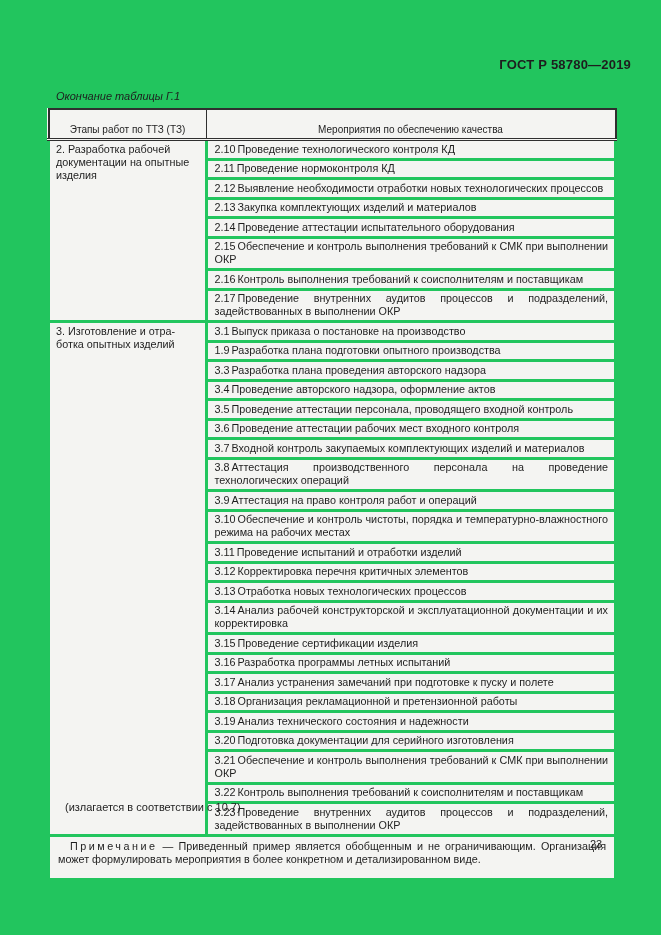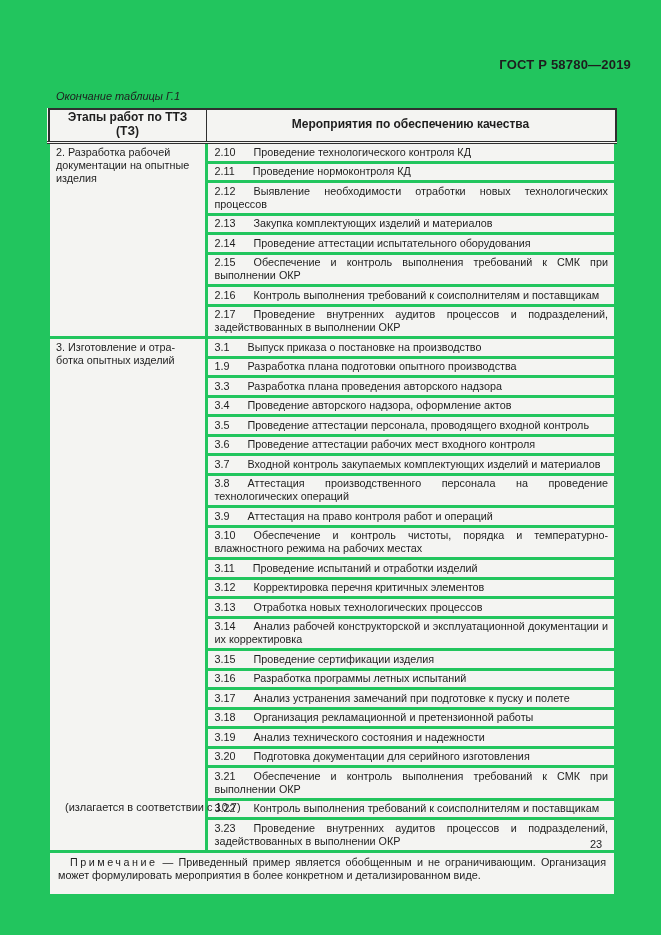--- a/index.html
+++ b/index.html
@@ -36,43 +36,43 @@
     top: 108px;
     left: 47px;
     width: 570px;
     border-collapse: collapse;
     table-layout: fixed;
     border: 2px solid #2f2f2f;
     border-bottom-width: 2.5px;
     background: #f4f4f2;
   }
   table.gost th {
-    font-weight: bold;
-    font-size: 12px;
+    font-weight: normal;
+    font-size: 10px;
     text-align: center;
-    padding: 0 6px 3px;
+    padding: 14px 6px 3px;
     border: 1px solid #2f2f2f;
     border-bottom: 3px double #2f2f2f;
   }
   table.gost th.col-stages { width: 144px; }
   table.gost td {
     border: 3px solid #22c55e;
     font-size: 10.8px;
     line-height: 13px;
     vertical-align: top;
   }
   td.stage {
     padding: 2px 5px 2px 6px;
     white-space: pre-line;
   }
   td.measure {
     padding: 1.5px 6px 2px 7px;
     text-align: justify;
   }
-  td.measure .num { margin-right: 18px; }
+  td.measure .num { margin-right: 2px; }
   td.note {
     padding: 3px 8px 12px;
     text-indent: 12px;
     text-align: justify;
   }
   td.note .note-label { letter-spacing: 2.5px; }
   .section-heading {
     position: absolute;
     left: 65px;
     top: 783px;

